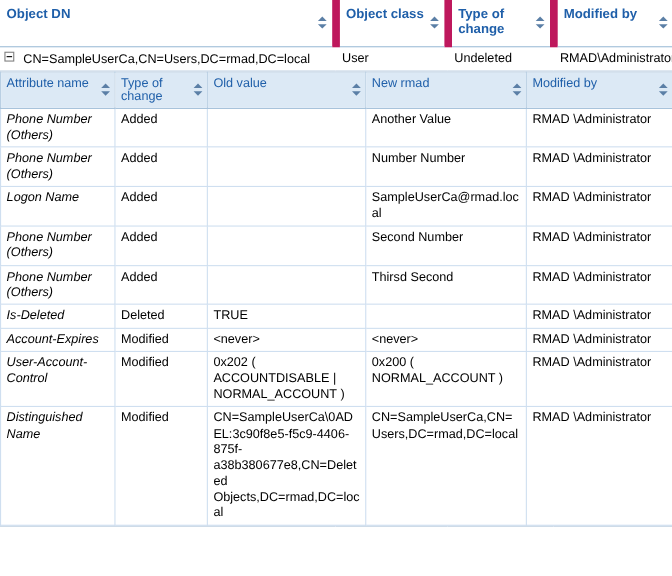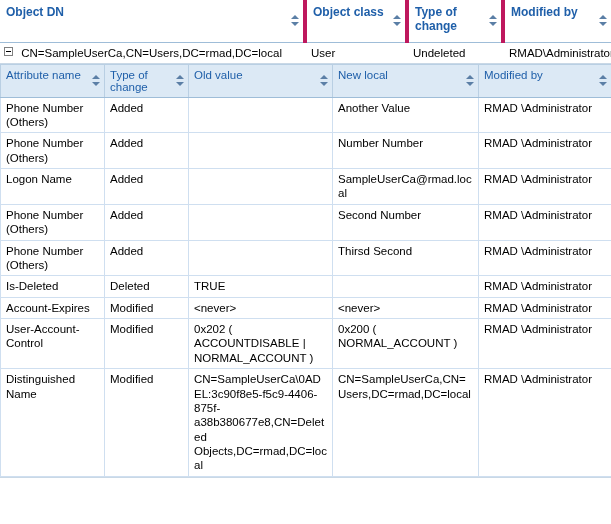--- a/index.html
+++ b/index.html
@@ -24,21 +24,21 @@
   }
   table.outer > thead > tr > th {
     background: #ffffff;
     color: #1f5fa9;
     font-size: 12px;
     font-weight: bold;
     text-align: left;
     vertical-align: top;
     padding: 5px 16px 5px 6px;
     border-bottom: 1px solid #9fbdd8;
-    border-right: 4px solid #be185d;
+    border-right: 7px solid #be185d;
     position: relative;
     height: 42px;
   }
   table.outer > thead > tr > th:last-child { border-right: none; }
 
   .sorter {
     position: absolute;
     right: 4px;
     top: 50%;
     transform: translateY(-50%);
@@ -130,20 +130,21 @@
     color: #000000;
     vertical-align: top;
     padding: 3px 5px 3px 5px;
     border-bottom: 1px solid #cfdff0;
     border-right: 1px solid #cfdff0;
     background: #ffffff;
     line-height: 1.25;
   }
   table.inner > tbody > tr > td:first-child {
     border-left: 1px solid #cfdff0;
+    font-style: italic;
   }
   .wrapcell { word-break: break-word; white-space: normal; }
 </style>
 </head>
 <body>
 
 <div id="app">
 
   <table class="outer">
     <colgroup>
@@ -222,21 +223,21 @@
                   </span>
                 </th>
                 <th>
                   <span>Old value</span>
                   <span class="sorter">
                     <span class="tri-up"></span>
                       <span class="tri-down"></span>
                   </span>
                 </th>
                 <th>
-                  <span>New local</span>
+                  <span>New rmad</span>
                   <span class="sorter">
                     <span class="tri-up"></span>
                       <span class="tri-down"></span>
                   </span>
                 </th>
                 <th>
                   <span>Modified by</span>
                   <span class="sorter">
                     <span class="tri-up"></span>
                       <span class="tri-down"></span>

